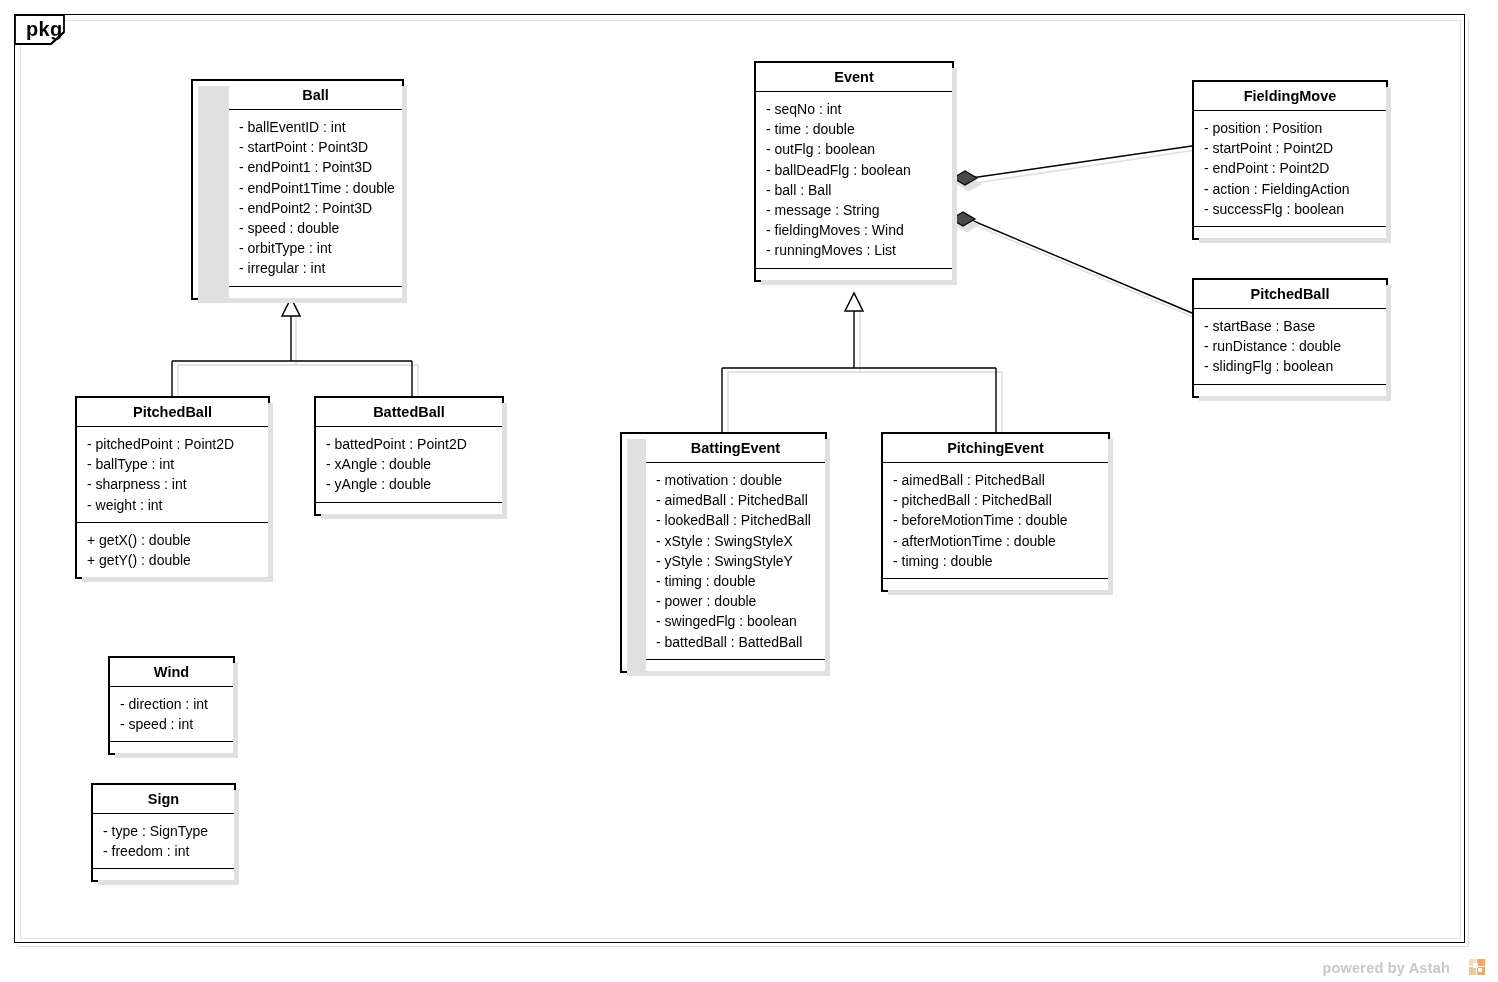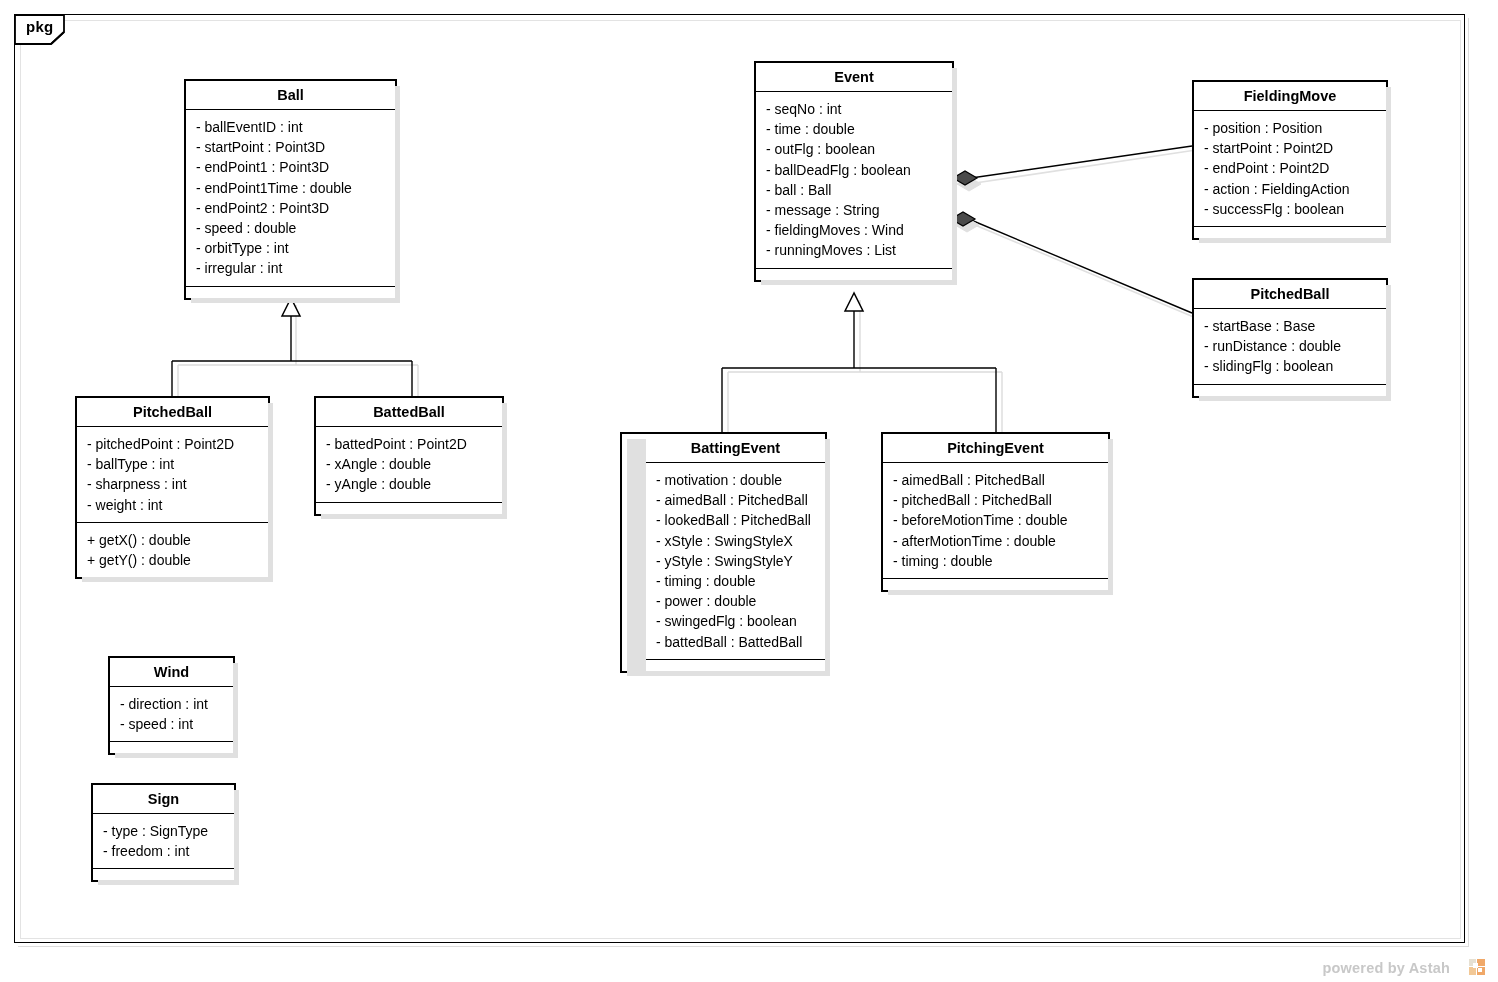--- a/index.html
+++ b/index.html
@@ -50,21 +50,21 @@
     left: 14px;
     top: 14px;
     width: 62px;
     height: 29px;
   }
   .pkg-tab svg { display:block; }
   .pkg-tab-label {
     position: absolute;
     left: 26px;
     top: 18px;
-    font-size: 15px;
+    font-size: 20px;
     font-weight: bold;
     color: #000000;
     letter-spacing: 0.3px;
   }
 
   
   .uml-class {
     position: absolute;
     box-sizing: border-box;
     background: #ffffff;
@@ -196,21 +196,21 @@
     </g>
 
     <g>
       <path d="M975,225 L1196,318" stroke="#e0e0e0" stroke-width="1.6" fill="none"></path>
       <path d="M971,220 L1192,313" stroke="#000000" stroke-width="1.4" fill="none"></path>
       <polygon points="951,219 963,212 975,219 963,226" fill="#e0e0e0" stroke="#e0e0e0" stroke-width="1" transform="translate(4,6)"></polygon>
       <polygon points="951,219 963,212 975,219 963,226" fill="#4a4a4a" stroke="#000000" stroke-width="1.2"></polygon>
     </g>
   </svg>
 
-  <div class="uml-class" style="left:184px; top:79px; width:213px;">
+  <div class="uml-class" style="left:191px; top:79px; width:213px;padding-left:36px;">
     <div class="uml-name">Ball</div>
     <div class="uml-compartment">
       <div class="uml-feature">- ballEventID : int</div>
       <div class="uml-feature">- startPoint : Point3D</div>
       <div class="uml-feature">- endPoint1 : Point3D</div>
       <div class="uml-feature">- endPoint1Time : double</div>
       <div class="uml-feature">- endPoint2 : Point3D</div>
       <div class="uml-feature">- speed : double</div>
       <div class="uml-feature">- orbitType : int</div>
       <div class="uml-feature">- irregular : int</div>

